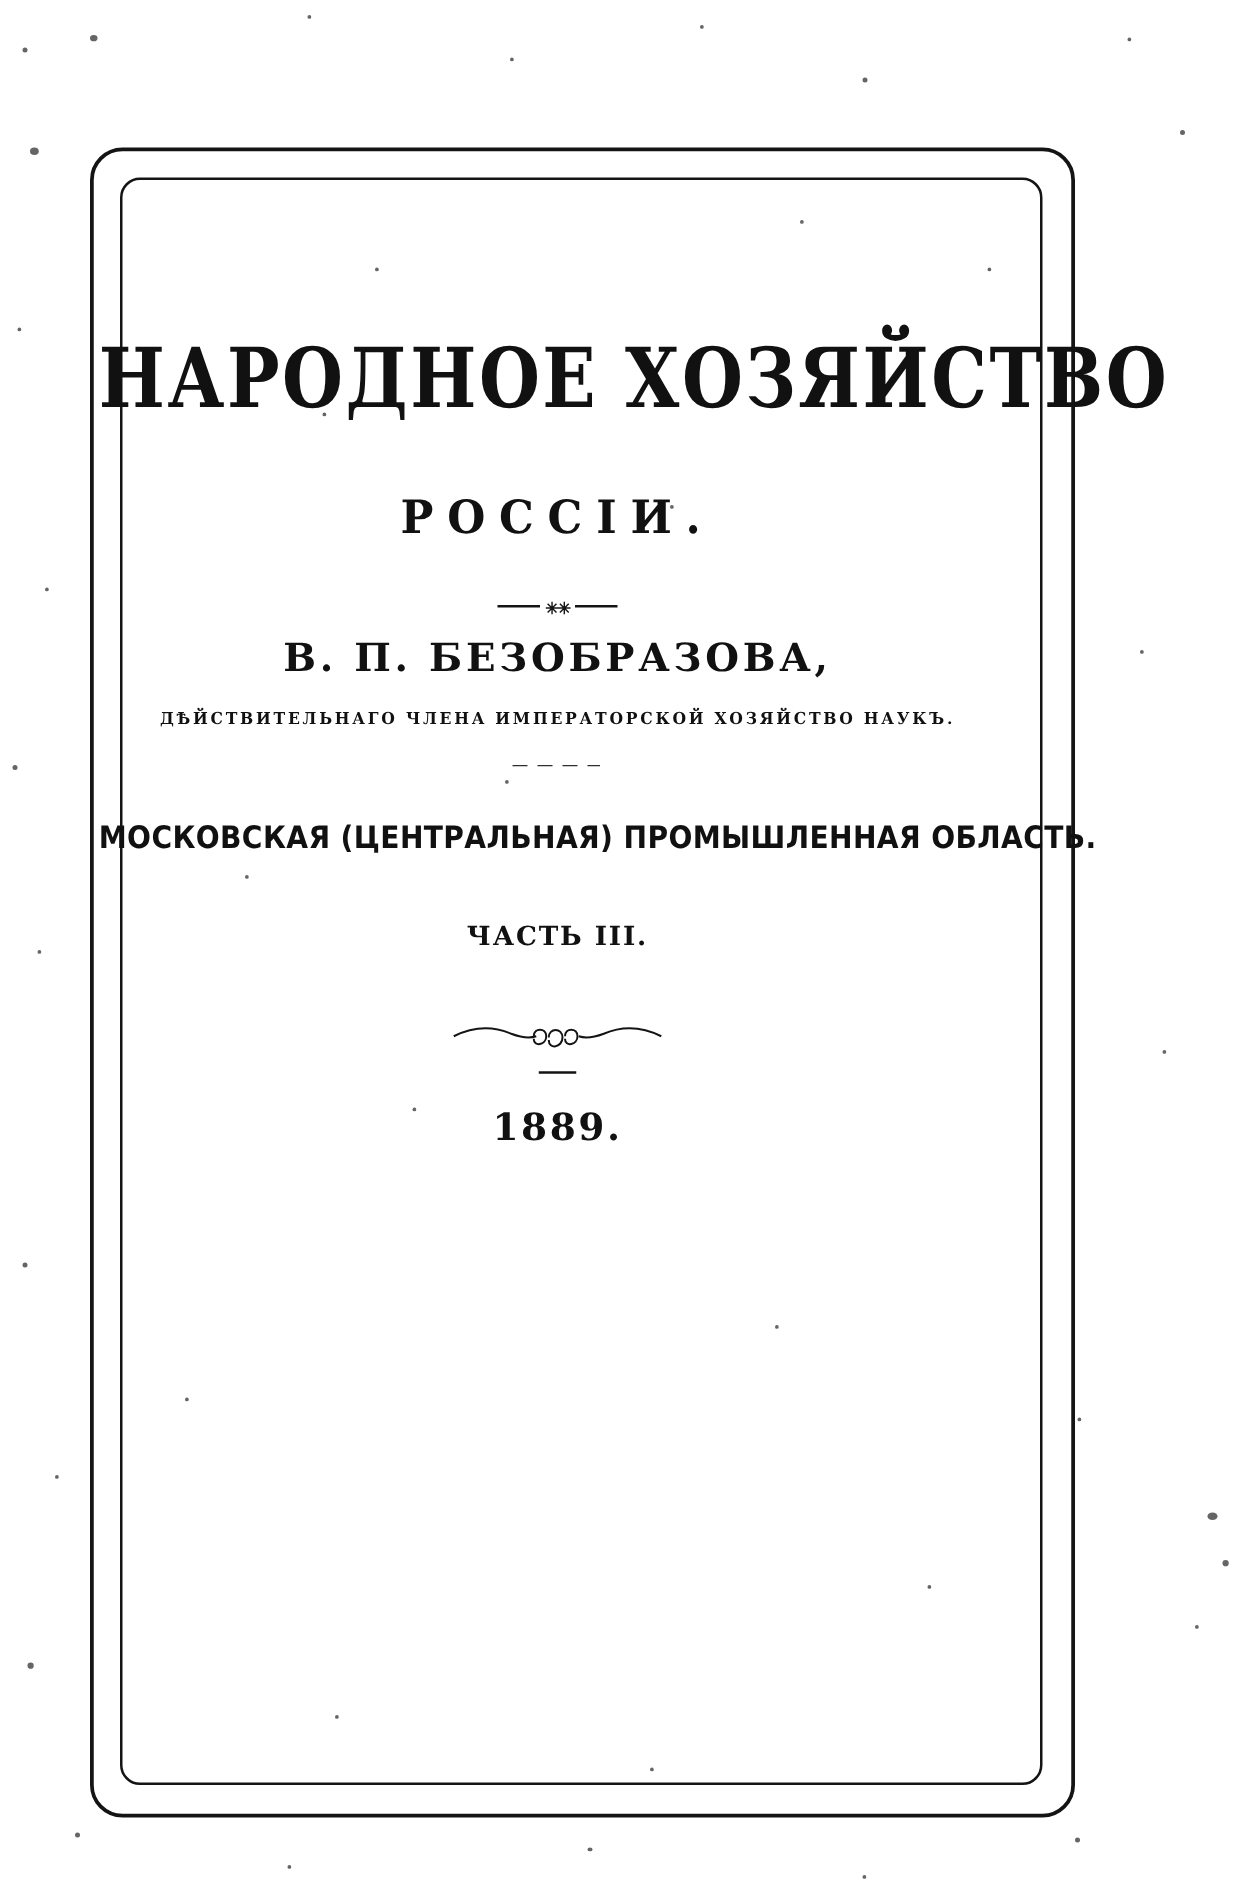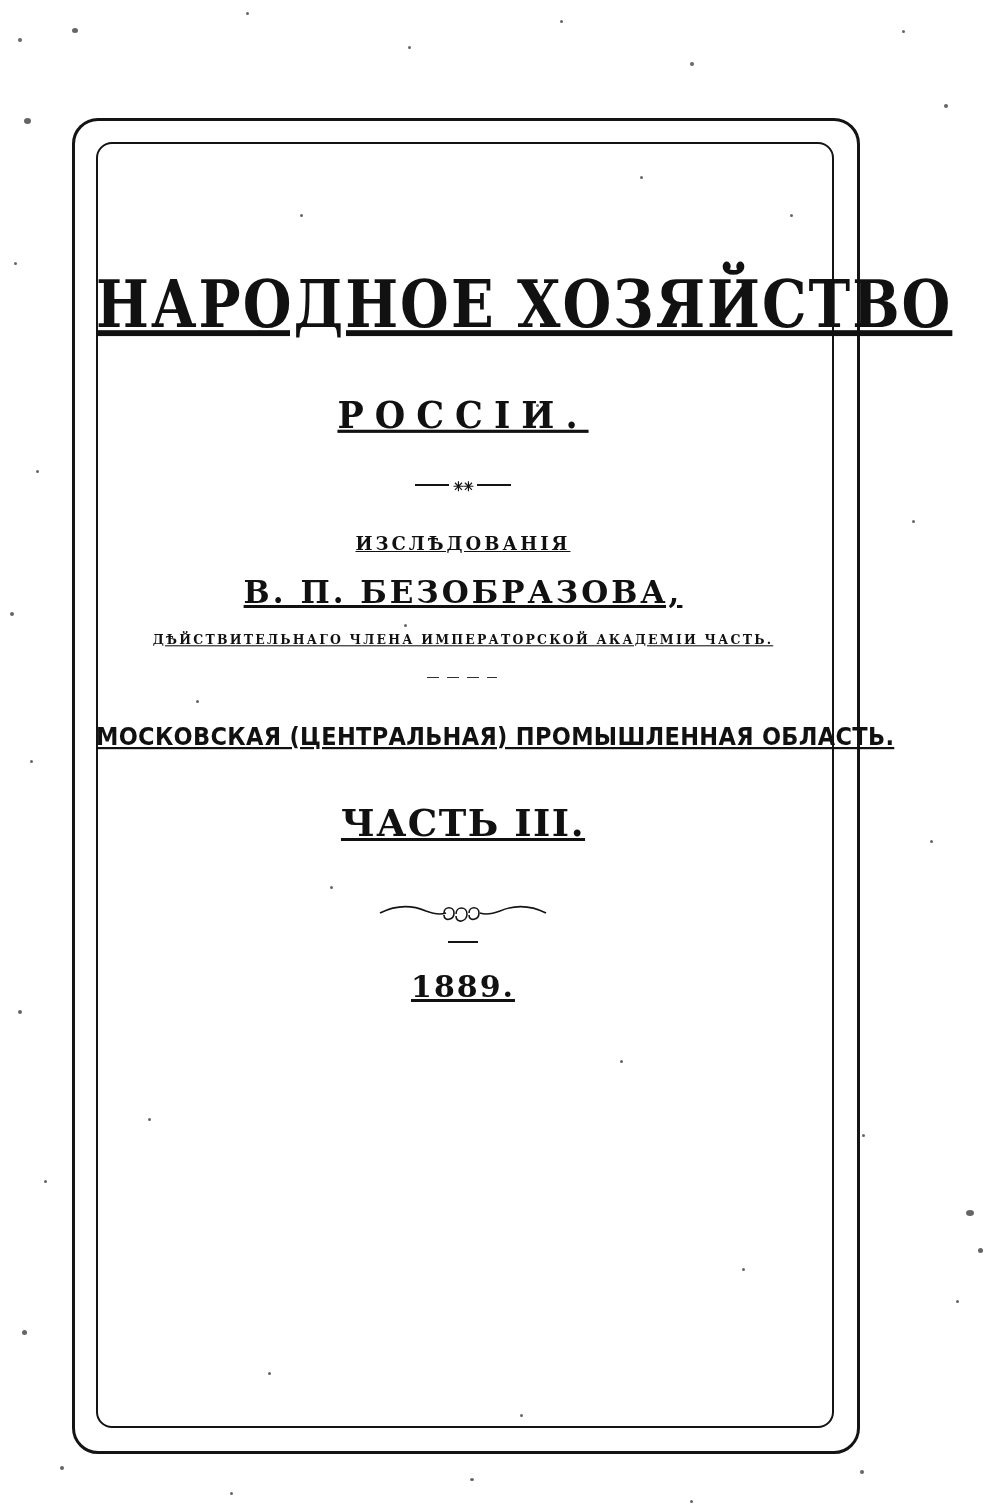--- a/index.html
+++ b/index.html
@@ -45,26 +45,25 @@
     top: 142px;
     width: 734px;
     height: 1282px;
     border: 2px solid #141414;
     border-radius: 16px;
   }
 
   
   .page {
     position: absolute;
-    left: 96px;
+    left: 79px;
     top: 142px;
     width: 734px;
     height: 1282px;
     text-align: center;
-    text-decoration: underline;
   }
 
   .title-main {
     margin-top: 128px;
     font-family: "DejaVu Serif", serif;
     font-weight: bold;
     font-size: 56px;
     letter-spacing: 2px;
     line-height: 1;
     white-space: nowrap;
@@ -159,21 +158,21 @@
     font-size: 22.5px;
     letter-spacing: 0.3px;
     white-space: nowrap;
     transform: scaleY(1.1);
   }
 
   .part {
     margin-top: 52px;
     font-family: "DejaVu Serif", serif;
     font-weight: bold;
-    font-size: 37px;
+    font-size: 21px;
     letter-spacing: 1.5px;
   }
 
   .province {
     margin-top: 26px;
     font-family: "DejaVu Serif", serif;
     font-weight: bold;
     font-size: 16px;
     letter-spacing: 2px;
   }
@@ -259,25 +258,24 @@
 <div class="page">
 
   <div class="title-main">НАРОДНОЕ ХОЗЯЙСТВО</div>
 
   <div class="title-sub">РОССIИ.</div>
 
   <div class="rule-small">
     <span>✳✳</span>
   </div>
 
-  <div class="research-line">ИЗСЛѢДОВАНIЯ</div>
 
   <div class="author">В. П. БЕЗОБРАЗОВА,</div>
 
-  <div class="author-title">ДѢЙСТВИТЕЛЬНАГО ЧЛЕНА ИМПЕРАТОРСКОЙ АКАДЕМIИ ЧАСТЬ.</div>
+  <div class="author-title">ДѢЙСТВИТЕЛЬНАГО ЧЛЕНА ИМПЕРАТОРСКОЙ ХОЗЯЙСТВО НАУКЪ.</div>
 
   <div class="rule-dashes">
     <i></i>
       <i></i>
       <i></i>
       <i></i>
   </div>
 
   <div class="region">МОСКОВСКАЯ (ЦЕНТРАЛЬНАЯ) ПРОМЫШЛЕННАЯ ОБЛАСТЬ.</div>
 

